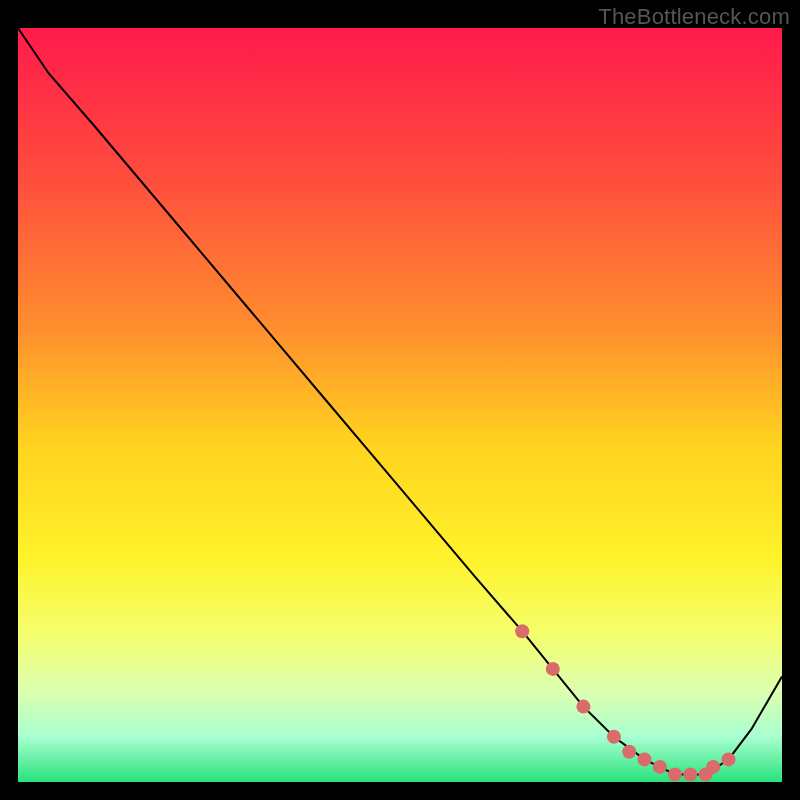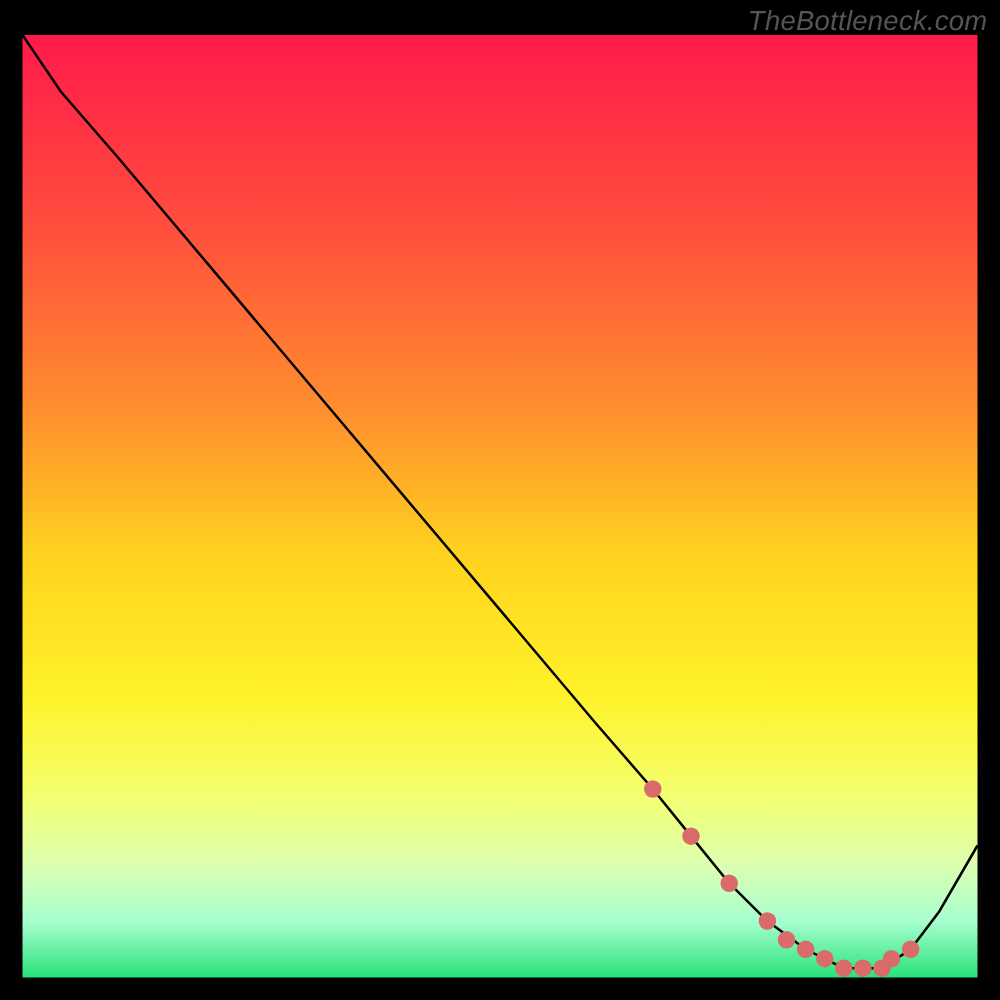--- a/index.html
+++ b/index.html
@@ -8,21 +8,20 @@
     width: 800px;
     height: 800px;
     background: #000;
     font-family: Arial, Helvetica, sans-serif;
     overflow: hidden;
   }
   .stage {
     position: relative;
     width: 800px;
     height: 585px;
-    font-style: italic;
   }
   .watermark {
     position: absolute;
     top: 4px;
     right: 10px;
     color: #555;
     font-size: 22px;
     letter-spacing: 0.2px;
     user-select: none;
   }

